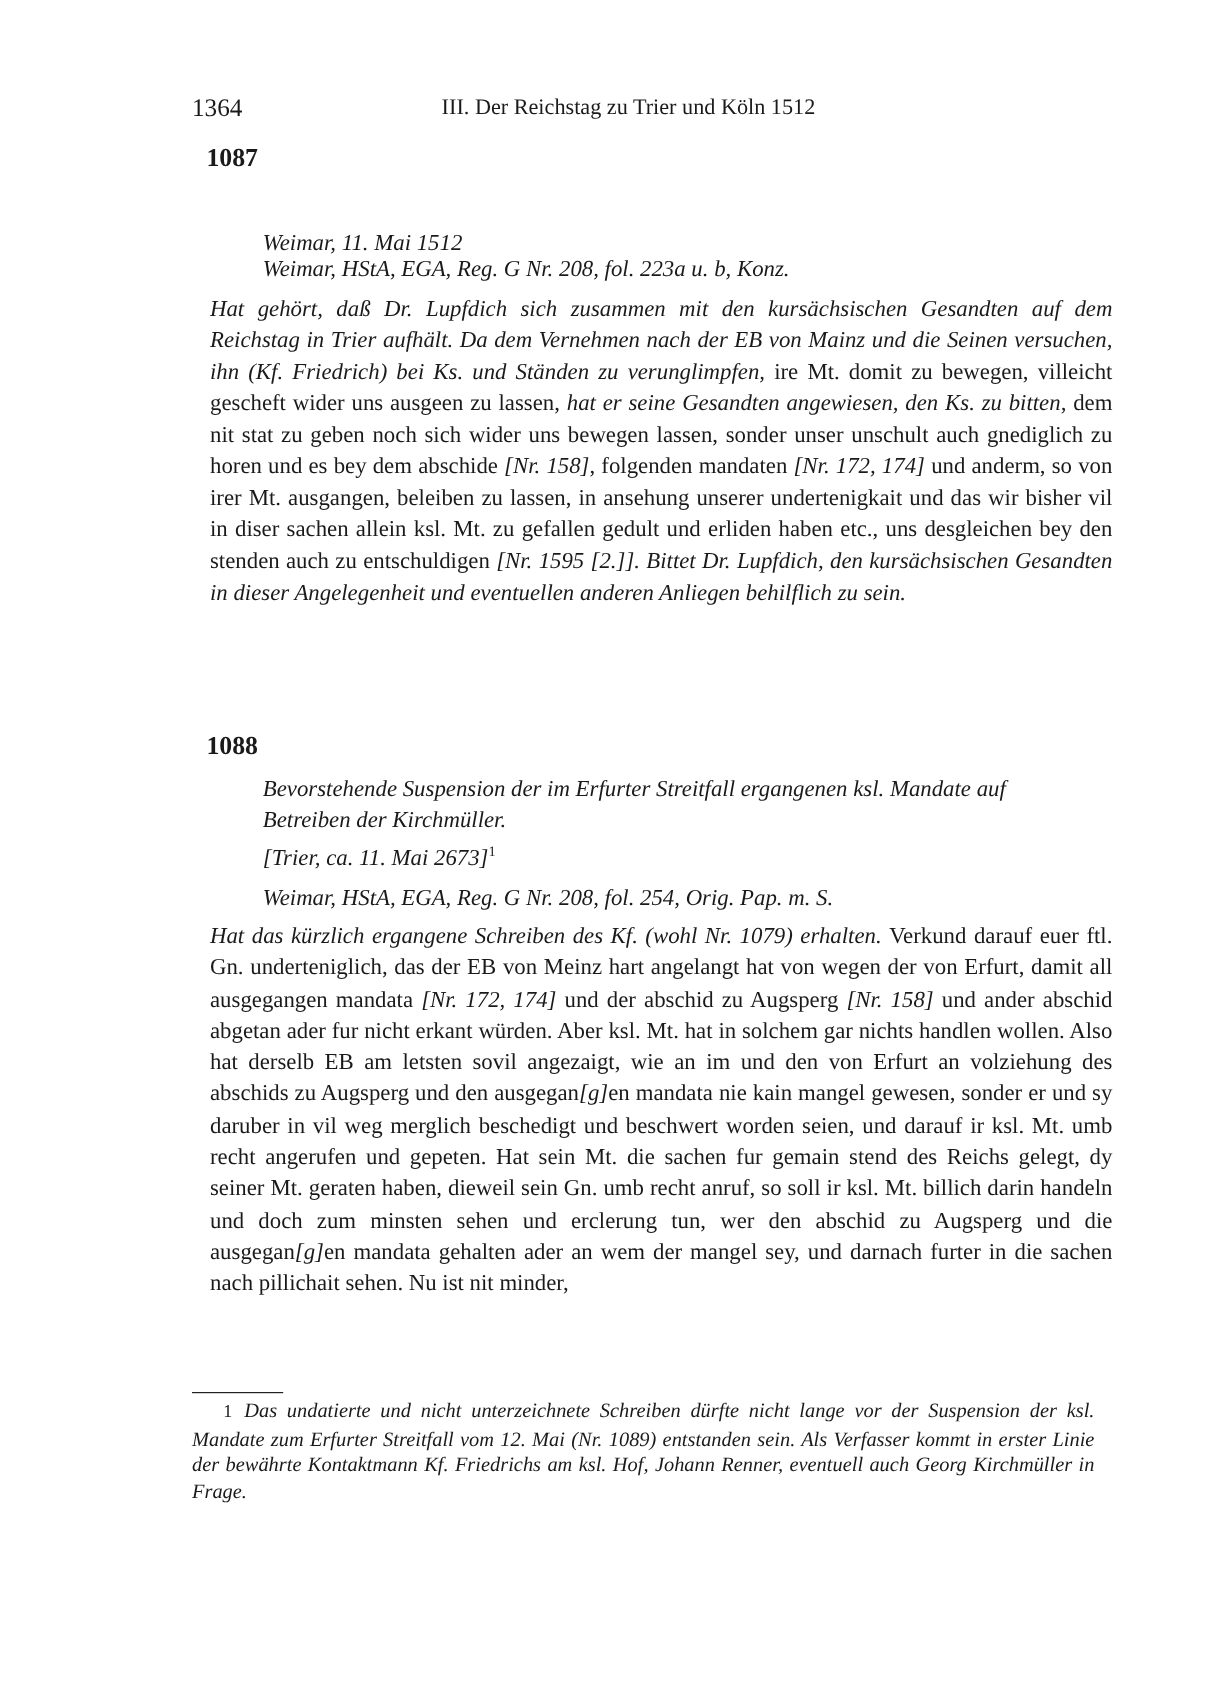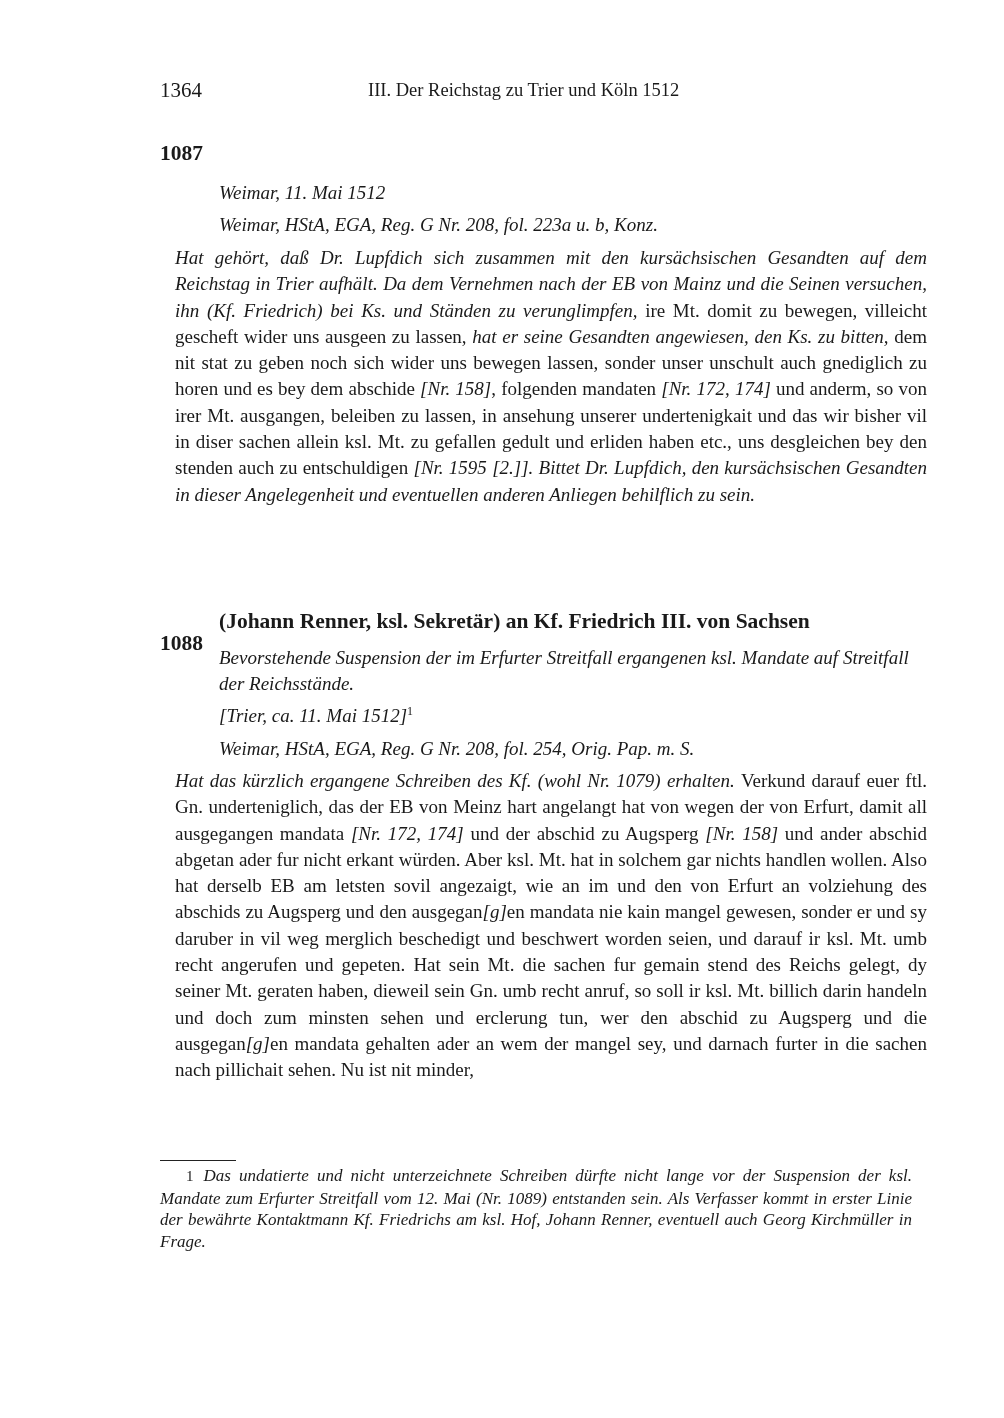--- a/index.html
+++ b/index.html
@@ -4,21 +4,21 @@
 <style>
   html, body { margin: 0; padding: 0; background: #ffffff; }
   body { width: 1004px; height: 1418px; position: relative; overflow: hidden;
          font-family: "Liberation Serif", "DejaVu Serif", serif; color: #1a1a1a; }
   .page { position: absolute; left: 160px; top: 0; width: 752px; }
   .abs { position: absolute; }
   .running-head { top: 78px; left: 0; width: 752px; height: 28px; font-size: 21px; }
   .page-num { position: absolute; left: 0; top: 0; }
   .head-title { position: absolute; left: 208px; top: 2px; font-size: 18.5px; }
   .doc-heading { font-weight: bold; font-size: 21.5px; line-height: 26px; }
-  .doc-num { position: absolute; left: 0; top: 0; margin-top: 22px; }
+  .doc-num { position: absolute; left: 12px; top: 0; }
   .doc-title { position: absolute; left: 59px; top: 0; width: 693px; }
   .meta { position: absolute; left: 59px; width: 693px; font-style: italic; font-size: 19px; line-height: 26px; }
   .body-text { position: absolute; left: 15px; width: 752px; font-size: 19px; line-height: 26.3px;
                text-align: justify; }
   .body-text .it { font-style: italic; }
   .fn-rule { position: absolute; left: 0; top: 1160px; width: 76px; height: 1px; background: #222; }
   .footnote { position: absolute; left: 0; top: 1165px; width: 752px; font-size: 17px; line-height: 21.5px;
               font-style: italic; text-align: justify; }
   .footnote .fn-mark { font-style: normal; font-size: 15px; margin-left: 26px; margin-right: 10px; }
   sup { font-size: 12px; font-style: normal; vertical-align: super; line-height: 0; }
@@ -29,32 +29,31 @@
 <div class="page">
 
   <div class="abs running-head">
     <span class="page-num">1364</span>
     <span class="head-title">III. Der Reichstag zu Trier und Köln 1512</span>
   </div>
 
   <div class="abs doc-heading" style="top:118px; left:0; width:752px; height:56px;">
     <span class="doc-num">1087</span>
   </div>
-  <div class="meta" style="top:180px;">Weimar, 11. Mai 1512</div>
+  <div class="meta" style="top:190px;">Weimar, 11. Mai 1512</div>
   <div class="meta" style="top:212px;">Weimar, HStA, EGA, Reg. G Nr. 208, fol. 223a u. b, Konz.</div>
   <div class="body-text" style="top:245px;">
     <span class="it">Hat gehört, daß Dr. Lupfdich sich zusammen mit den kursächsischen Gesandten auf dem Reichstag in Trier aufhält. Da dem Vernehmen nach der EB von Mainz und die Seinen versuchen, ihn (Kf. Friedrich) bei Ks. und Ständen zu verunglimpfen, </span><span>ire Mt. domit zu bewegen, villeicht gescheft wider uns ausgeen zu lassen, </span><span class="it">hat er seine Gesandten angewiesen, den Ks. zu bitten, </span><span>dem nit stat zu geben noch sich wider uns bewegen lassen, sonder unser unschult auch gnediglich zu horen und es bey dem abschide </span><span class="it">[Nr. 158]</span><span>, folgenden mandaten </span><span class="it">[Nr. 172, 174]</span><span> und anderm, so von irer Mt. ausgangen, beleiben zu lassen, in ansehung unserer undertenigkait und das wir bisher vil in diser sachen allein ksl. Mt. zu gefallen gedult und erliden haben etc., uns desgleichen bey den stenden auch zu entschuldigen </span><span class="it">[Nr. 1595 [2.]]. Bittet Dr. Lupfdich, den kursächsischen Gesandten in dieser Angelegenheit und eventuellen anderen Anliegen behilflich zu sein.</span>
   </div>
 
   <div class="abs doc-heading" style="top:608px; left:0; width:752px; height:28px;">
     <span class="doc-num">1088</span>
-    <span class="doc-title">(Johann Renner, ksl. Sekretär) an Kf. Friedrich III. von Sachsen</span>
   </div>
-  <div class="meta" style="top:645px;">Bevorstehende Suspension der im Erfurter Streitfall ergangenen ksl. Mandate auf Streitfall der Reichsstände.</div>
-  <div class="meta" style="top:703px;"><span>[Trier, ca. 11. Mai 1512]</span><sup>1</sup></div>
+  <div class="meta" style="top:645px;">Bevorstehende Suspension der im Erfurter Streitfall ergangenen ksl. Mandate auf Betreiben der Kirchmüller.</div>
+  <div class="meta" style="top:703px;"><span>[Trier, ca. 11. Mai 2673]</span><sup>1</sup></div>
   <div class="meta" style="top:736px;">Weimar, HStA, EGA, Reg. G Nr. 208, fol. 254, Orig. Pap. m. S.</div>
   <div class="body-text" style="top:768px;">
     <span class="it">Hat das kürzlich ergangene Schreiben des Kf. (wohl Nr. 1079) erhalten. </span><span>Verkund darauf euer ftl. Gn. underteniglich, das der EB von Meinz hart angelangt hat von wegen der von Erfurt, damit all ausgegangen mandata </span><span class="it">[Nr. 172, 174]</span><span> und der abschid zu Augsperg </span><span class="it">[Nr. 158]</span><span> und ander abschid abgetan ader fur nicht erkant würden. Aber ksl. Mt. hat in solchem gar nichts handlen wollen. Also hat derselb EB am letsten sovil angezaigt, wie an im und den von Erfurt an volziehung des abschids zu Augsperg und den ausgegan</span><span class="it">[g]</span><span>en mandata nie kain mangel gewesen, sonder er und sy daruber in vil weg merglich beschedigt und beschwert worden seien, und darauf ir ksl. Mt. umb recht angerufen und gepeten. Hat sein Mt. die sachen fur gemain stend des Reichs gelegt, dy seiner Mt. geraten haben, dieweil sein Gn. umb recht anruf, so soll ir ksl. Mt. billich darin handeln und doch zum minsten sehen und erclerung tun, wer den abschid zu Augsperg und die ausgegan</span><span class="it">[g]</span><span>en mandata gehalten ader an wem der mangel sey, und darnach furter in die sachen nach pillichait sehen. Nu ist nit minder,</span>
   </div>
 
   <div class="fn-rule"></div>
   <div class="footnote">
     <span class="fn-mark">1</span><span>Das undatierte und nicht unterzeichnete Schreiben dürfte nicht lange vor der Suspension der ksl. Mandate zum Erfurter Streitfall vom 12. Mai (Nr. 1089) entstanden sein. Als Verfasser kommt in erster Linie der bewährte Kontaktmann Kf. Friedrichs am ksl. Hof, Johann Renner, eventuell auch Georg Kirchmüller in Frage.</span>
   </div>
 

